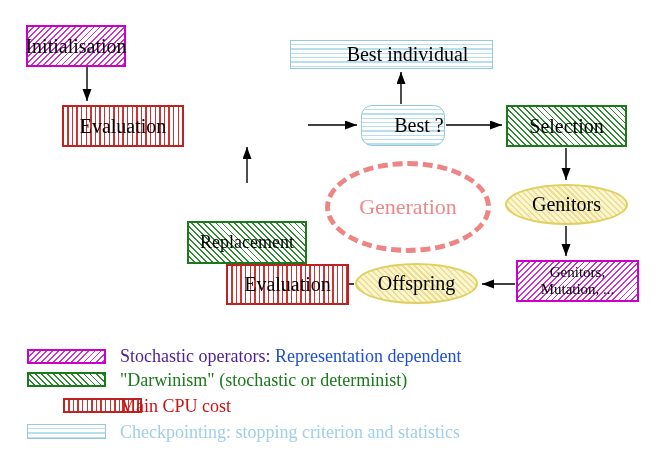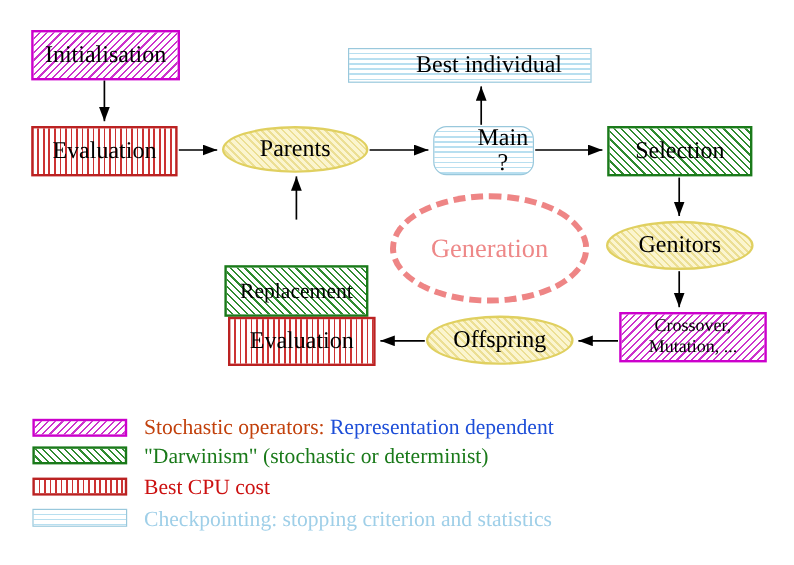--- a/index.html
+++ b/index.html
@@ -18,32 +18,33 @@
     border:2px solid #cc00cc;
     background:repeating-linear-gradient(135deg,#ffffff 0,#ffffff 3px,#cc33cc 3px,#cc33cc 4.3px);
   }
   .hatch-green{
     border:2px solid #1a7a1a;
     background:repeating-linear-gradient(45deg,#ffffff 0,#ffffff 3px,#2f8b2f 3px,#2f8b2f 4.3px);
   }
   .lines-red{
     border:2px solid #bb2222;
     background:repeating-linear-gradient(90deg,#ffffff 0,#ffffff 3.2px,#cc3333 3.2px,#cc3333 4.6px);
+    margin-left:36px;
   }
   .lines-cyan{
     border:1px solid #99c8dc;
     background:repeating-linear-gradient(180deg,#ffffff 0,#ffffff 3px,#b8dff0 3px,#b8dff0 4.3px);
     padding-left:32px;
   }
   .ellipse-yellow{
     border:2px solid #e0d060;border-radius:50%;
     background:repeating-linear-gradient(45deg,#fbf5cf 0,#fbf5cf 2.6px,#ecdf94 2.6px,#ecdf94 4.2px);
   }
   
-  .pos-init{left:26px;top:25px;width:124px;height:42px;}
+  .pos-init{left:26px;top:25px;width:100px;height:42px;}
   .pos-eval1{left:26px;top:105px;width:122px;height:42px;}
   .pos-best{left:290px;top:40px;width:203px;height:29px;}
   .pos-parents{left:185px;top:105px;width:122px;height:39px;}
   .pos-stop{left:361px;top:105px;width:84px;height:41px;border-radius:11px;}
   .pos-selection{left:506px;top:105px;width:121px;height:42px;}
   .pos-replacement{left:187px;top:184px;width:120px;height:43px;font-size:18px;margin-top:37px;}
   .pos-genitors{left:505px;top:184px;width:123px;height:41px;}
   .pos-eval2{left:190px;top:264px;width:123px;height:41px;}
   .pos-offspring{left:355px;top:263px;width:123px;height:41px;}
   .pos-crossover{left:516px;top:260px;width:123px;height:42px;font-size:15px;line-height:17px;flex-direction:column;}
@@ -56,21 +57,21 @@
   .swatch{position:absolute;left:27px;width:79px;height:15px;z-index:3;}
   .sw1{top:349px;}
   .sw2{top:372px;}
   .sw3{top:398px;}
   .sw4{top:424px;}
   .legend-text{position:absolute;left:120px;font-size:18px;white-space:nowrap;z-index:3;}
   .lt1{top:346px;}
   .lt2{top:370px;}
   .lt3{top:396px;}
   .lt4{top:422px;}
-  .c-magenta{color:#c2410c;}
+  .c-magenta{color:#4c1d95;}
   .c-gold{color:#1d4ed8;}
   .c-green{color:#1a7a1a;}
   .c-darkred{color:#cc1111;}
   .c-lightblue{color:#9fcfe8;}
 </style>
 </head>
 <body>
 
 <div class="canvas">
 
@@ -98,26 +99,23 @@
   </div>
 
   <div class="node lines-red pos-eval1">
     <span>Evaluation</span>
   </div>
 
   <div class="node lines-cyan pos-best">
     <span>Best individual</span>
   </div>
 
-  <div class="node ellipse-yellow pos-parents">
-    <span>Parents</span>
-  </div>
 
   <div class="node lines-cyan pos-stop">
-    <span>Main ?</span>
+    <span>Best ?</span>
   </div>
 
   <div class="node hatch-green pos-selection">
     <span>Selection</span>
   </div>
 
   <div class="node hatch-green pos-replacement">
     <span>Replacement</span>
   </div>
 
@@ -131,36 +129,36 @@
 
   <div class="node lines-red pos-eval2">
     <span>Evaluation</span>
   </div>
 
   <div class="node ellipse-yellow pos-offspring">
     <span>Offspring</span>
   </div>
 
   <div class="node hatch-magenta pos-crossover">
-    <span>Crossover,</span>
+    <span>Genitors,</span>
     <span>Mutation, ...</span>
   </div>
 
   <div class="swatch hatch-magenta sw1"></div>
   <div class="swatch hatch-green sw2"></div>
   <div class="swatch lines-red sw3"></div>
   <div class="swatch lines-cyan sw4"></div>
 
   <div class="legend-text lt1">
     <span class="c-magenta">Stochastic operators:</span>
     <span class="c-gold">Representation dependent</span>
   </div>
   <div class="legend-text lt2">
     <span class="c-green">"Darwinism" (stochastic or determinist)</span>
   </div>
   <div class="legend-text lt3">
-    <span class="c-darkred">Best CPU cost</span>
+    <span class="c-darkred">Main CPU cost</span>
   </div>
   <div class="legend-text lt4">
     <span class="c-lightblue">Checkpointing: stopping criterion and statistics</span>
   </div>
 
 </div>
 
 </body></html>

